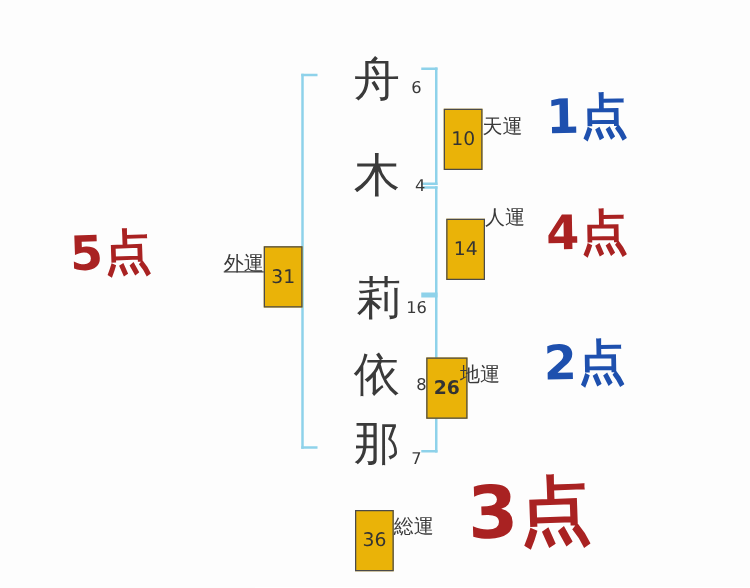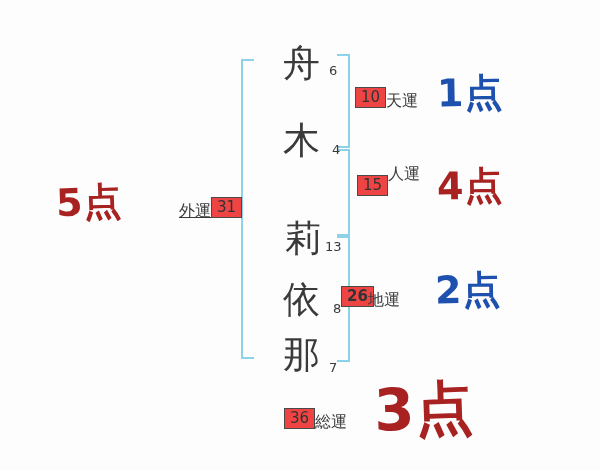--- a/index.html
+++ b/index.html
@@ -8,21 +8,21 @@
     font-family:"DejaVu Sans","Liberation Sans",sans-serif;
     --bk:#8ed2ea; --red:#a92222; --blue:#1e50ae; --ink:#3a3a3a;
   }
   .kanji{position:absolute;font-size:37px;color:var(--ink);line-height:1;font-weight:500;}
   .strokes{position:absolute;font-size:13px;color:var(--ink);line-height:1;}
   .bracket{position:absolute;}
   .bl{border-left:2px solid var(--bk);border-top:2px solid var(--bk);border-bottom:2px solid var(--bk);}
   .brr{border-right:2px solid var(--bk);border-top:2px solid var(--bk);border-bottom:2px solid var(--bk);}
   .tick{position:absolute;background:var(--bk);}
   .vbox{position:absolute;border:1.5px solid #4a4a4a;font-size:15px;color:#333;
-    padding:2px 5px;line-height:1;background:#ef4444;min-width:14px;text-align:center;}
+    padding:16px 5px;line-height:1;background:#eab308;min-width:14px;text-align:center;}
   .boxlabel{position:absolute;font-size:16px;color:var(--ink);line-height:1;}
   .score{position:absolute;font-weight:700;font-size:38px;line-height:1;letter-spacing:1px;}
   .score.blue{color:var(--blue);}
   .score.red{color:var(--red);}
 
   #c1{left:283px;top:45px;}  #c2{left:283px;top:122px;}
   #c3{left:285px;top:220px;} #c4{left:283px;top:281px;}
   #c5{left:283px;top:336px;}
 
   #s1{left:329px;top:64px;}  #s2{left:332px;top:143px;}
@@ -58,32 +58,32 @@
   <div id="rb2" class="bracket brr"></div>
   <div id="rb3" class="bracket brr"></div>
 
   <div id="c1" class="kanji">舟</div>
   <div id="s1" class="strokes">6</div>
 
   <div id="c2" class="kanji">木</div>
   <div id="s2" class="strokes">4</div>
 
   <div id="c3" class="kanji">莉</div>
-  <div id="s3" class="strokes">13</div>
+  <div id="s3" class="strokes">16</div>
 
   <div id="c4" class="kanji">依</div>
   <div id="s4" class="strokes">8</div>
 
   <div id="c5" class="kanji">那</div>
   <div id="s5" class="strokes">7</div>
 
   <div id="box10" class="vbox">10</div>
   <div id="lab10" class="boxlabel">天運</div>
 
-  <div id="box15" class="vbox">15</div>
+  <div id="box15" class="vbox">14</div>
   <div id="lab15" class="boxlabel">人運</div>
 
   <div id="box26" class="vbox">26</div>
   <div id="lab26" class="boxlabel">地運</div>
 
   <div id="box21" class="vbox">31</div>
   <div id="lab21" class="boxlabel">外運</div>
 
   <div id="box36" class="vbox">36</div>
   <div id="lab36" class="boxlabel">総運</div>

